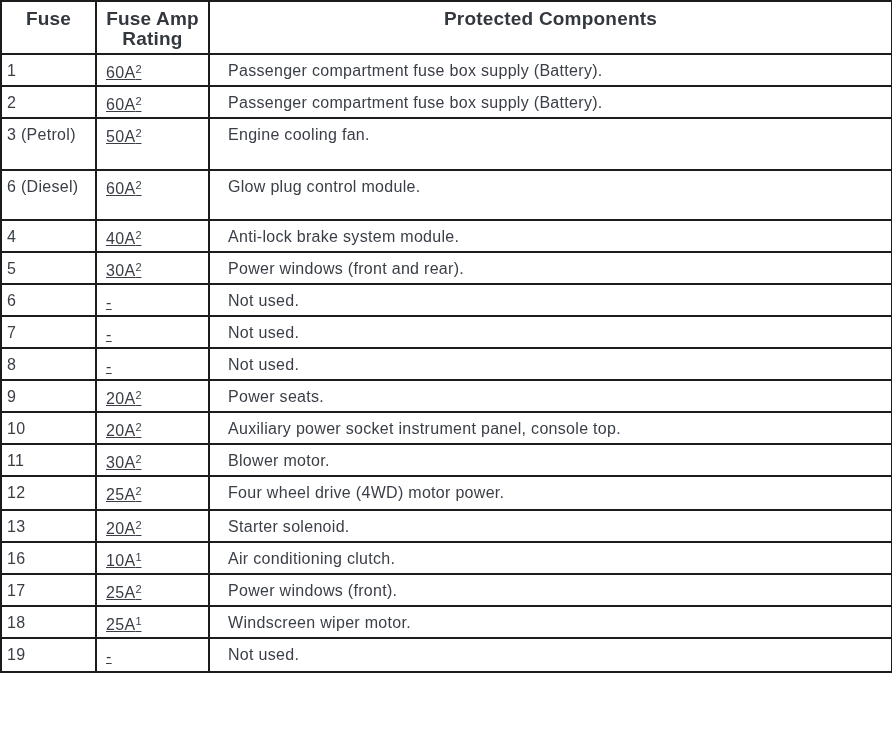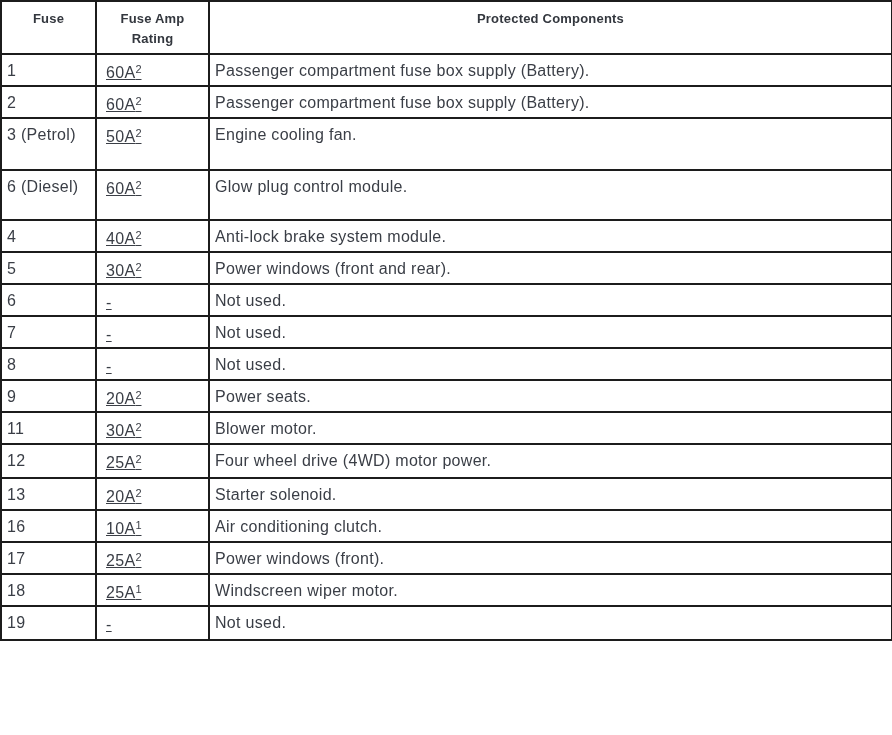--- a/index.html
+++ b/index.html
@@ -20,42 +20,42 @@
     font-family: "Liberation Sans", sans-serif;
     color: #3a3e46;
   }
   table.fuse-table th,
   table.fuse-table td {
     border: 2px solid #1c1c1c;
     vertical-align: top;
     overflow: hidden;
   }
   table.fuse-table th {
-    font-size: 13px;
+    font-size: 19px;
     font-weight: bold;
     text-align: center;
     padding: 7px 2px 2px 2px;
     letter-spacing: 0.2px;
     color: #33373e;
     line-height: 20px;
   }
   table.fuse-table td {
     font-size: 16px;
     letter-spacing: 0.3px;
     line-height: 21px;
   }
   td.fuse-cell {
     padding: 5px 8px 2px 5px;
   }
   td.rating-cell {
     padding: 7px 12px 2px 9px;
     text-decoration: underline;
   }
   td.component-cell {
-    padding: 5px 6px 2px 5px;
+    padding: 5px 6px 2px 18px;
     margin-left: 24px;
   }
   td.rating-cell sup {
     font-size: 11px;
     line-height: 0;
     vertical-align: 5px;
     letter-spacing: 0;
   }
 </style>
 </head>
@@ -119,20 +119,25 @@
         <tr style="height: 29px;">
           <td class="fuse-cell">8</td>
           <td class="rating-cell">-</td>
           <td class="component-cell">Not used.</td>
         </tr>
         <tr style="height: 30px;">
           <td class="fuse-cell">9</td>
           <td class="rating-cell">20A<sup>2</sup></td>
           <td class="component-cell">Power seats.</td>
         </tr>
+        <tr style="height: 30px;">
+          <td class="fuse-cell">10</td>
+          <td class="rating-cell">20A<sup>2</sup></td>
+          <td class="component-cell">Auxiliary power socket instrument panel, console top.</td>
+        </tr>
         <tr style="height: 32px;">
           <td class="fuse-cell">11</td>
           <td class="rating-cell">30A<sup>2</sup></td>
           <td class="component-cell">Blower motor.</td>
         </tr>
         <tr style="height: 34px;">
           <td class="fuse-cell">12</td>
           <td class="rating-cell">25A<sup>2</sup></td>
           <td class="component-cell">Four wheel drive (4WD) motor power.</td>
         </tr>

